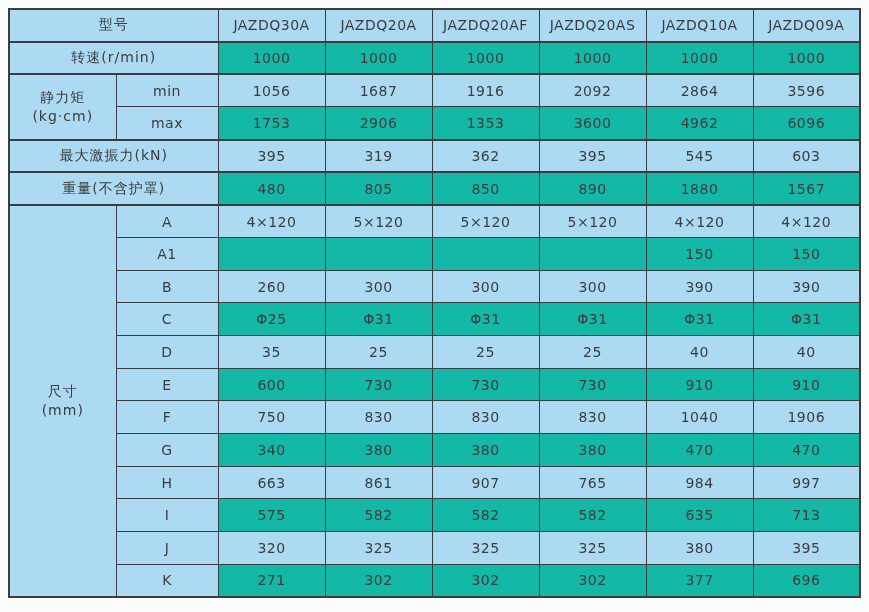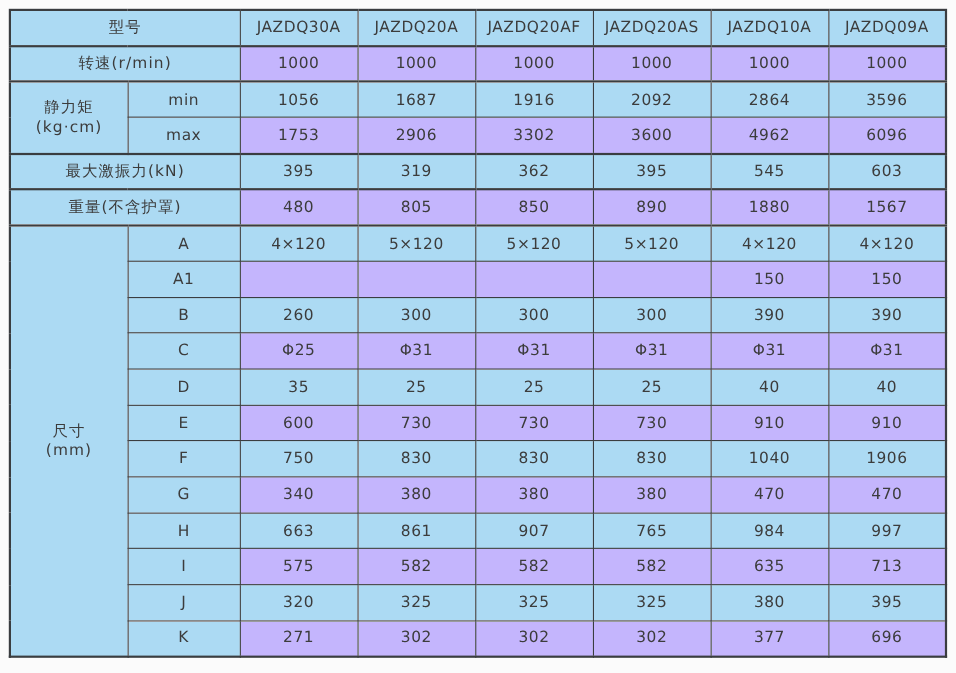--- a/index.html
+++ b/index.html
@@ -26,21 +26,21 @@
     vertical-align: middle;
     font-size: 14px;
     color: #3c3c3c;
     padding: 0 2px;
     height: 31px;
     overflow: hidden;
     white-space: nowrap;
     letter-spacing: 0.5px;
   }
   td.blue  { background: #acdaf3; }
-  td.white { background: #c4b5fd; }
+  td.white { background: #14b8a6; }
   tr.section > td { border-top-width: 2px; }
   td.label { letter-spacing: 1px; margin-left: 40px; }
   td .line2 { display: block; margin-top: 1px; }
 </style>
 </head>
 <body>
 
 <div class="page">
 <table class="spec">
   <colgroup>
@@ -86,21 +86,21 @@
     <td class="blue">1916</td>
     <td class="blue">2092</td>
     <td class="blue">2864</td>
     <td class="blue">3596</td>
   </tr>
 
   <tr>
     <td class="blue">max</td>
     <td class="white">1753</td>
     <td class="white">2906</td>
-    <td class="white">3302</td>
+    <td class="white">1353</td>
     <td class="white">3600</td>
     <td class="white">4962</td>
     <td class="white">6096</td>
   </tr>
 
   <tr class="section">
     <td colspan="2" class="blue label">最大激振力(kN)</td>
     <td class="blue">395</td>
     <td class="blue">319</td>
     <td class="blue">362</td>

